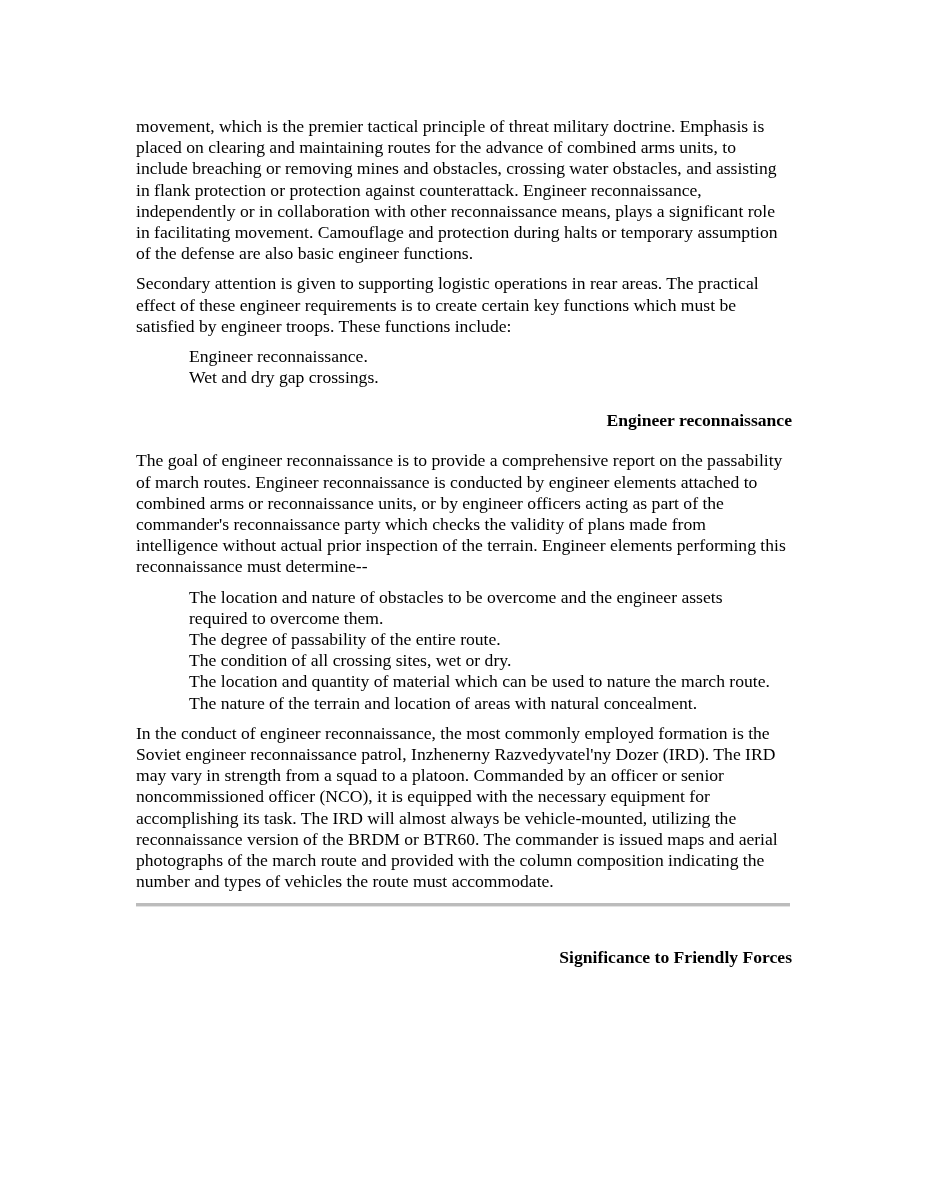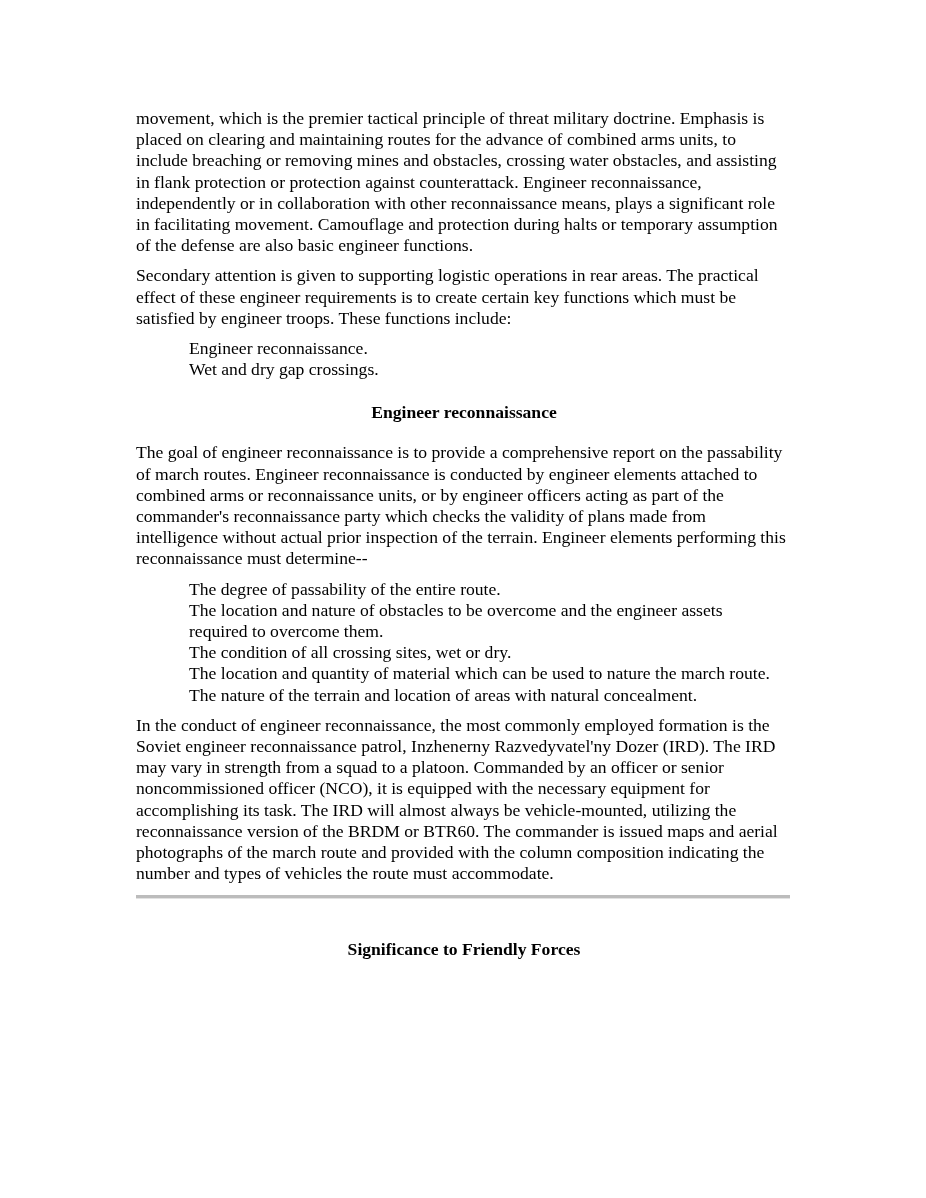--- a/index.html
+++ b/index.html
@@ -11,41 +11,41 @@
       width: 926px;
       height: 1198px;
       position: relative;
       overflow: hidden;
       font-family: "Liberation Serif", "DejaVu Serif", serif;
       color: #000000;
     }
     .page {
       position: absolute;
       left: 136px;
-      top: 108px;
+      top: 116px;
       width: 656px;
       font-size: 17.6px;
       line-height: 21.2px;
     }
     p.para {
       margin: 0 0 9px 0;
     }
     ul.indent-list {
       list-style: none;
       margin: 0 16px 9px 0;
       padding: 0 0 0 53px;
     }
     ul.indent-list li {
       margin: 0;
       padding: 0;
     }
     h3.section-heading {
       font-size: 17.6px;
       font-weight: bold;
-      text-align: center;
+      text-align: right;
       margin: 0;
       line-height: 21px;
     }
     h3.heading-black {
       margin-top: 22px;
       margin-bottom: 19px;
     }
     h3.heading-green {
       color: #000000;
       margin-top: 40px;
@@ -71,22 +71,22 @@
   <ul class="indent-list">
     <li>Engineer reconnaissance.</li>
     <li>Wet and dry gap crossings.</li>
   </ul>
 
   <h3 class="section-heading heading-black">Engineer reconnaissance</h3>
 
   <p class="para">The goal of engineer reconnaissance is to provide a comprehensive report on the passability of march routes. Engineer reconnaissance is conducted by engineer elements attached to combined arms or reconnaissance units, or by engineer officers acting as part of the commander's reconnaissance party which checks the validity of plans made from intelligence without actual prior inspection of the terrain. Engineer elements performing this reconnaissance must determine--</p>
 
   <ul class="indent-list">
+    <li>The location and nature of obstacles to be overcome and the engineer assets required to overcome them.</li>
     <li>The degree of passability of the entire route.</li>
-    <li>The location and nature of obstacles to be overcome and the engineer assets required to overcome them.</li>
     <li>The condition of all crossing sites, wet or dry.</li>
     <li>The location and quantity of material which can be used to nature the march route.</li>
     <li>The nature of the terrain and location of areas with natural concealment.</li>
   </ul>
 
   <p class="para">In the conduct of engineer reconnaissance, the most commonly employed formation is the Soviet engineer reconnaissance patrol, Inzhenerny Razvedyvatel'ny Dozer (IRD). The IRD may vary in strength from a squad to a platoon. Commanded by an officer or senior noncommissioned officer (NCO), it is equipped with the necessary equipment for accomplishing its task. The IRD will almost always be vehicle-mounted, utilizing the reconnaissance version of the BRDM or BTR60. The commander is issued maps and aerial photographs of the march route and provided with the column composition indicating the number and types of vehicles the route must accommodate.</p>
 
   <hr class="divider">
 
   <h3 class="section-heading heading-green">Significance to Friendly Forces</h3>

